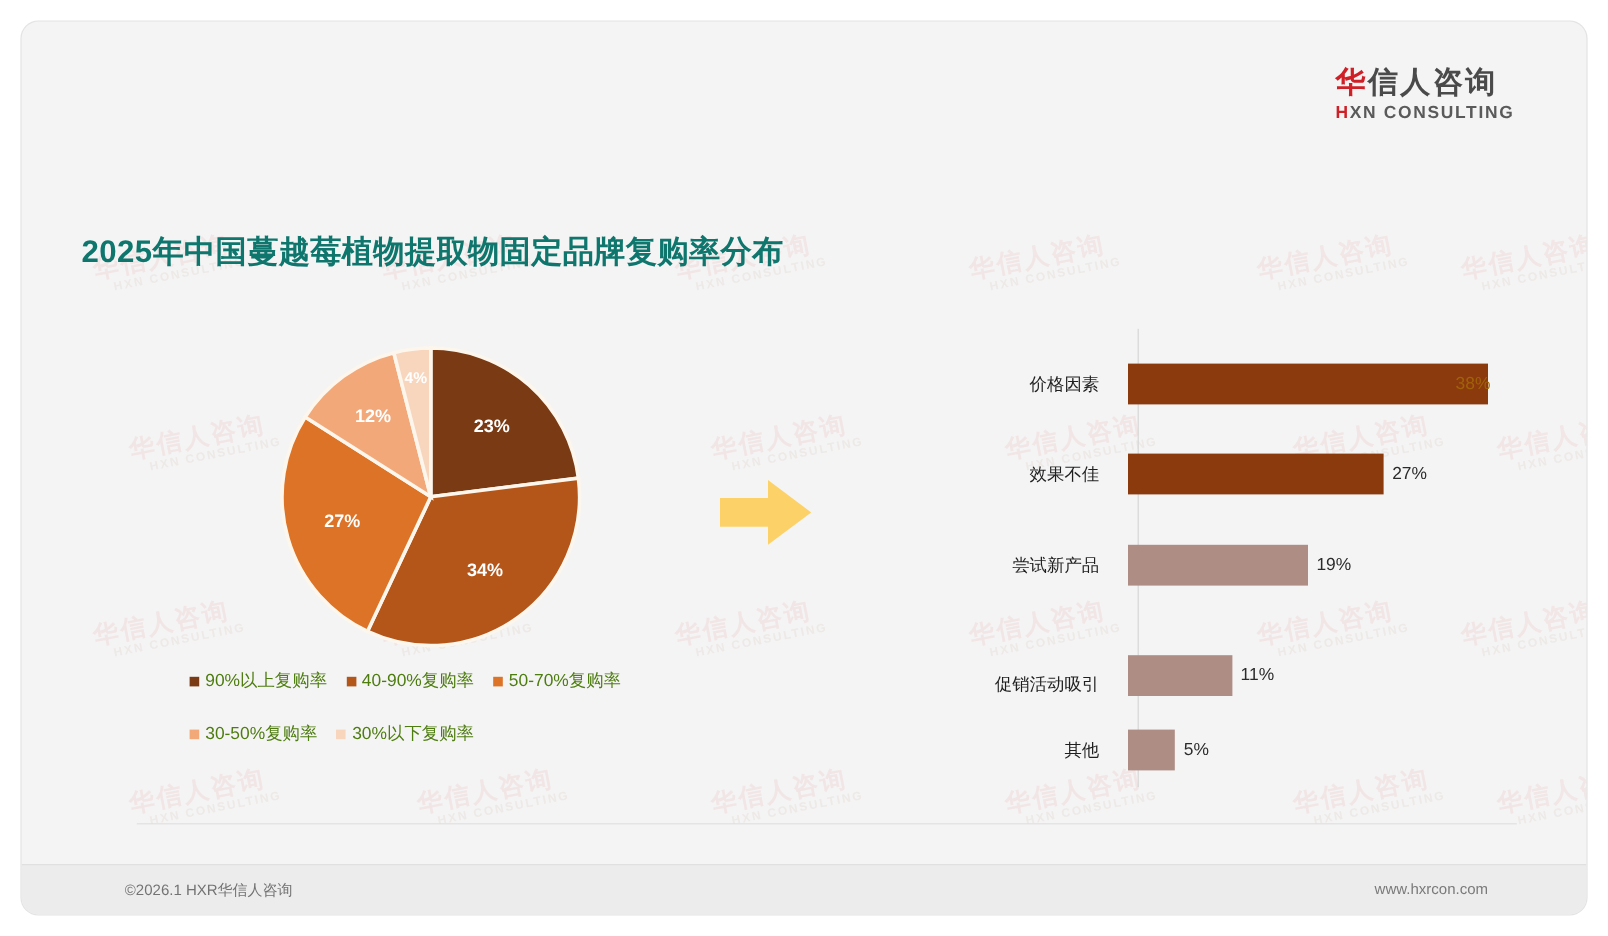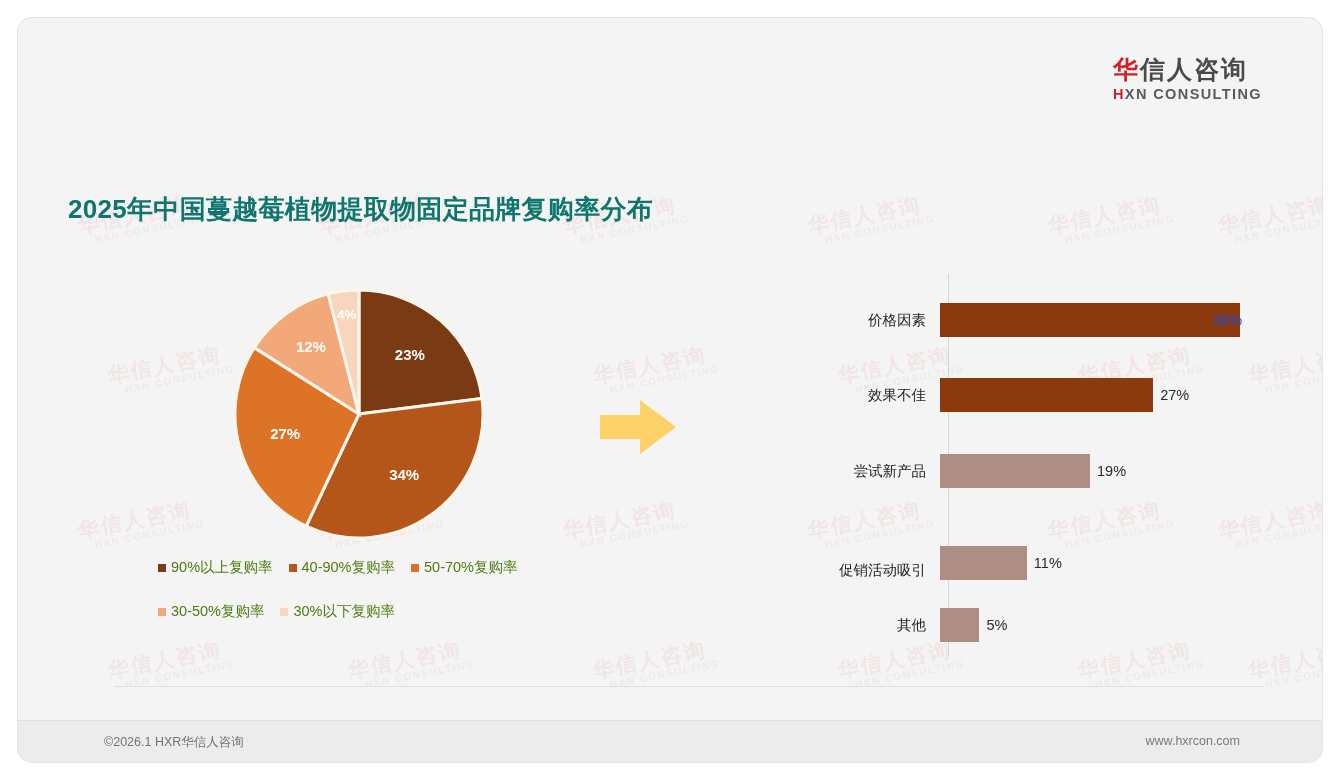--- a/index.html
+++ b/index.html
@@ -181,21 +181,21 @@
     position: absolute;
     left: 0;
     height: 34px;
     width: 100%;
     display: flex;
     align-items: center;
   }
   .bar-cat {
     width: 222px;
     text-align: right;
-    padding-right: 14px;
+    padding-right: 24px;
     font-size: 14.5px;
     color: #1f1f1f;
     white-space: nowrap;
     flex: none;
   }
   .bar-track {
     position: relative;
     height: 34px;
     display: flex;
     align-items: center;
@@ -204,21 +204,21 @@
   .bar-fill { height: 34px; flex: none; }
   .bar-val {
     font-size: 14.5px;
     color: #2b2b2b;
     margin-left: 7px;
     white-space: nowrap;
   }
   .bar-val.inside {
     position: absolute;
     margin-left: 0;
-    color: #1d4ed8;
+    color: #a16207;
   }
 
   
   .foot-rule {
     position: absolute;
     left: 96px; right: 58px; top: 668px;
     height: 1px;
     background: #e0e0e0;
     z-index: 3;
   }

